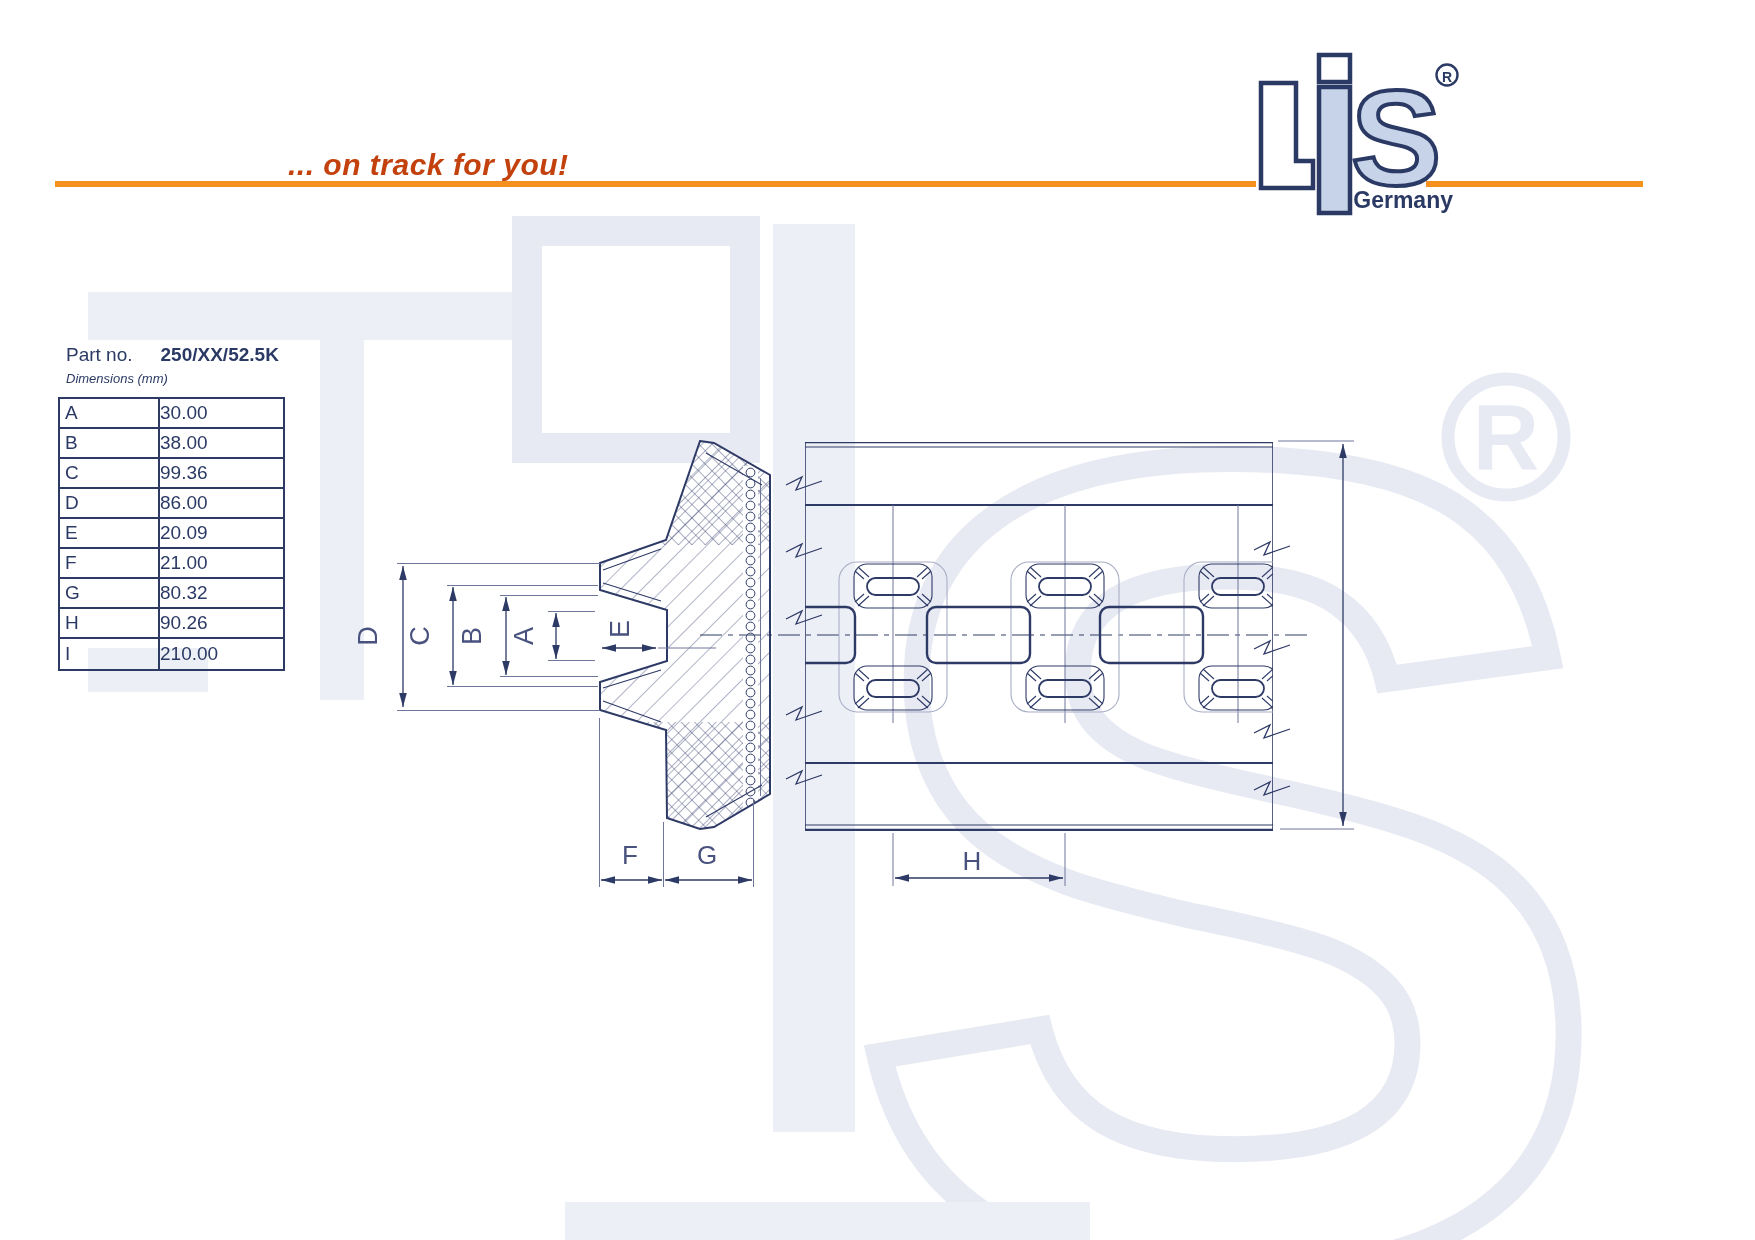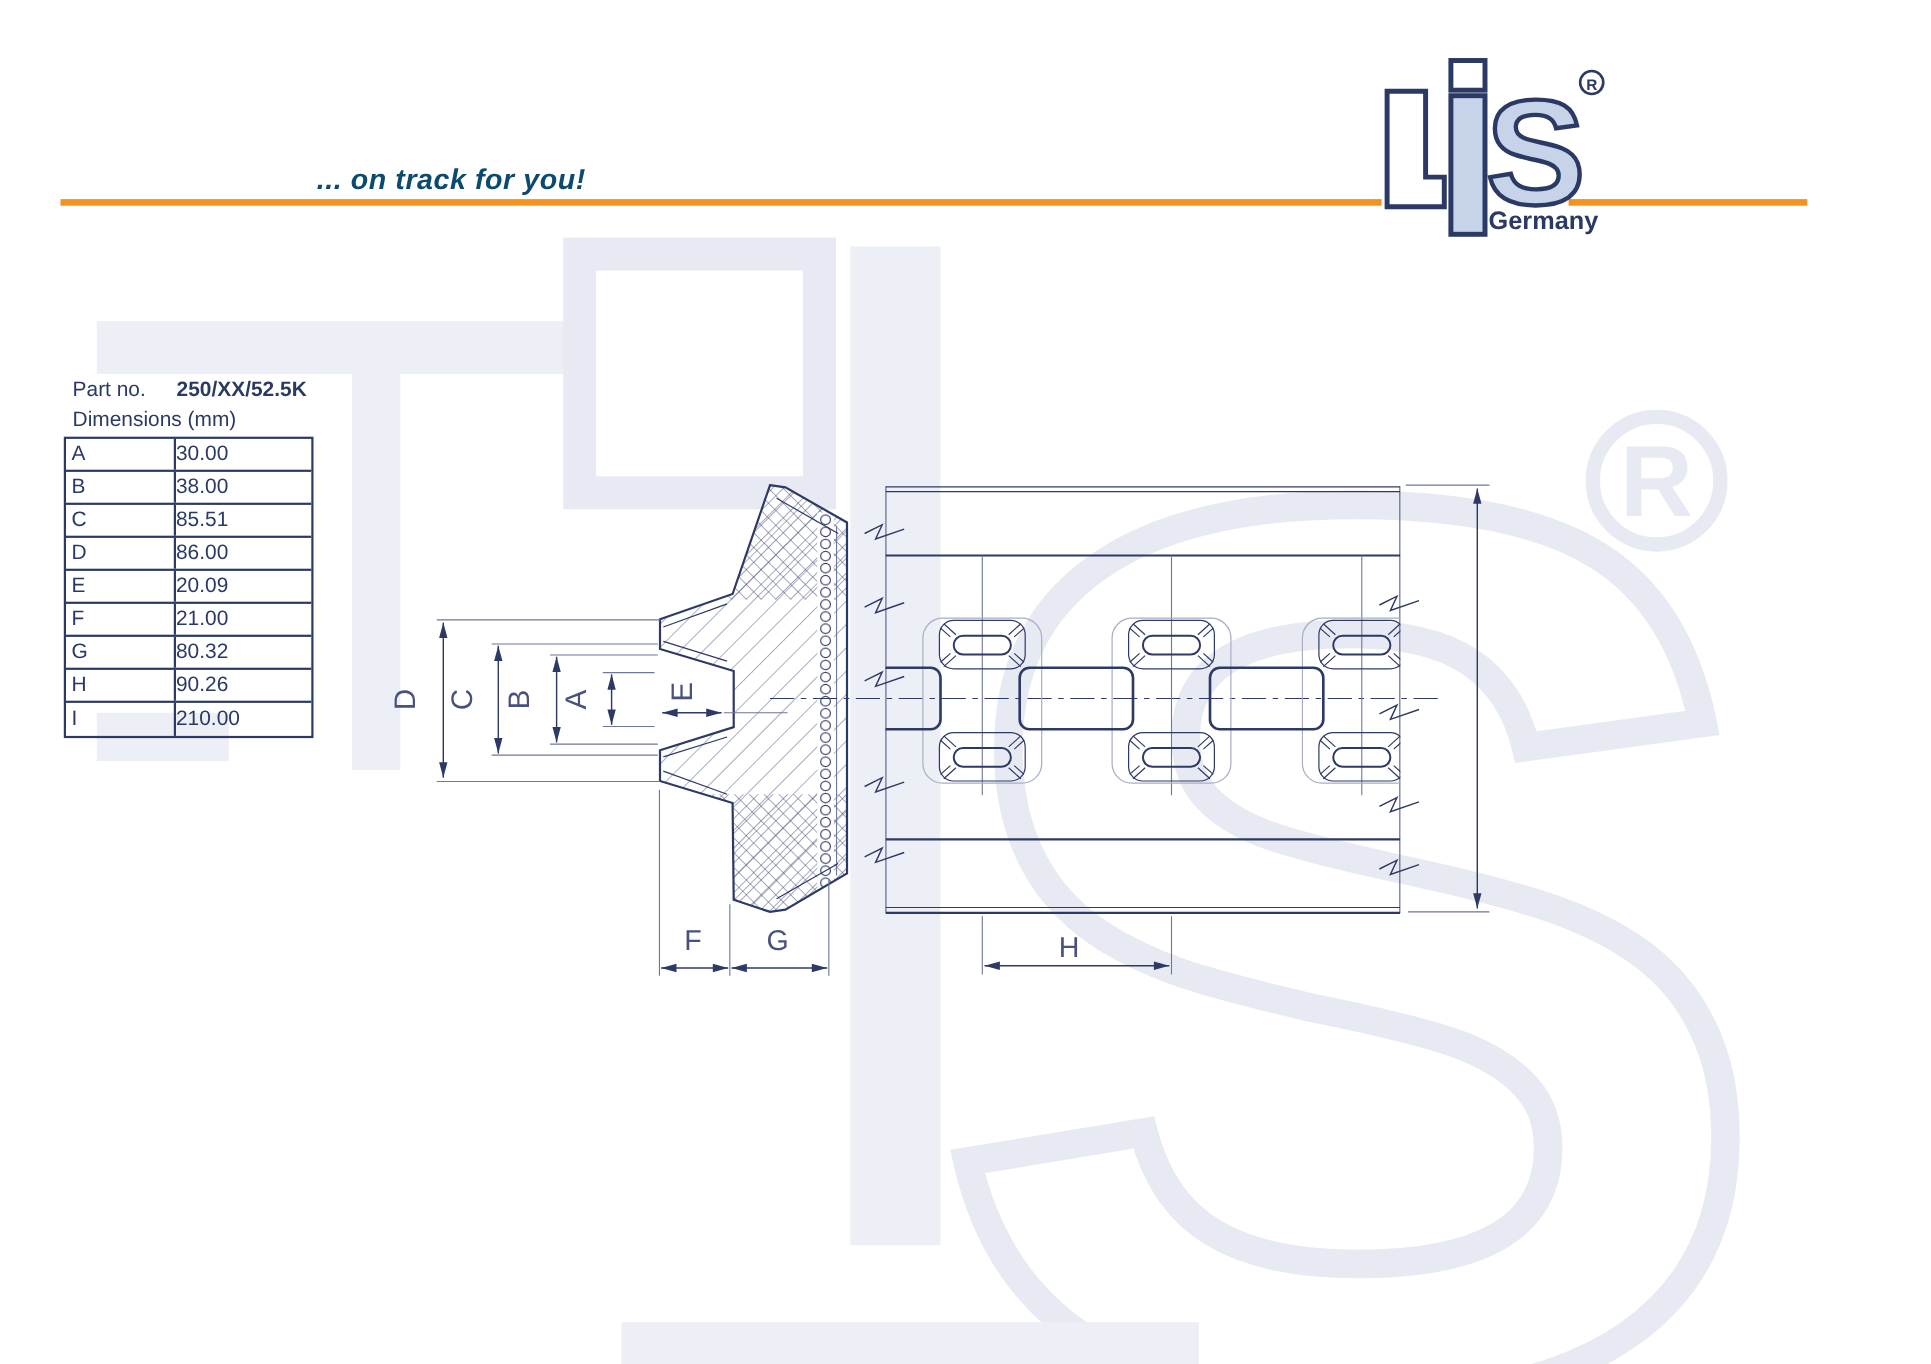--- a/index.html
+++ b/index.html
@@ -1,25 +1,25 @@
 <!DOCTYPE html>
 <html><head>
 <meta charset="utf-8">
 <style>
   html,body{margin:0;padding:0;background:#fff;}
   .page{position:relative;width:1755px;height:1240px;background:#ffffff;overflow:hidden;
         font-family:"Liberation Sans",sans-serif;color:#2b3a64;}
   .abs{position:absolute;}
   svg{display:block;}
   
-  .tagline{left:288px;top:148px;font-size:26px;font-weight:bold;font-style:italic;color:#0c4a6e;letter-spacing:.5px;}
+  .tagline{left:288px;top:148px;font-size:30px;font-weight:bold;font-style:italic;color:#c2410c;letter-spacing:.5px;}
   
   .part-line{left:66px;top:344px;font-size:19px;}
   .part-line .num{font-weight:bold;margin-left:28px;}
-  .dims-heading{left:66px;top:371px;font-size:19px;}
+  .dims-heading{left:66px;top:371px;font-size:13px;font-style:italic;}
   
   .dim-table{left:58px;top:397px;width:227px;border:2px solid #2c3a64;box-sizing:border-box;background:transparent;}
   .trow{display:flex;height:30px;box-sizing:border-box;border-bottom:2px solid #2c3a64;align-items:center;font-size:19px;}
   .trow:last-child{border-bottom:none;}
   .tkey{width:100px;box-sizing:border-box;border-right:2px solid #2c3a64;height:100%;display:flex;align-items:center;padding-left:5px;}
   .tval{flex:1;text-align:left;padding-right:5px;}
   
   .ln{stroke:#2e3a66;fill:none;}
   .w1{stroke-width:1.1;} .w15{stroke-width:1.6;} .w2{stroke-width:2;} .w3{stroke-width:2.4;}
   .thin{stroke:#6e769a;stroke-width:1;fill:none;}
@@ -179,21 +179,21 @@
     <div class="trow">
         <span class="tkey">A</span>
         <span class="tval">30.00</span>
       </div>
     <div class="trow">
         <span class="tkey">B</span>
         <span class="tval">38.00</span>
       </div>
     <div class="trow">
         <span class="tkey">C</span>
-        <span class="tval">85.51</span>
+        <span class="tval">99.36</span>
       </div>
     <div class="trow">
         <span class="tkey">D</span>
         <span class="tval">86.00</span>
       </div>
     <div class="trow">
         <span class="tkey">E</span>
         <span class="tval">20.09</span>
       </div>
     <div class="trow">

